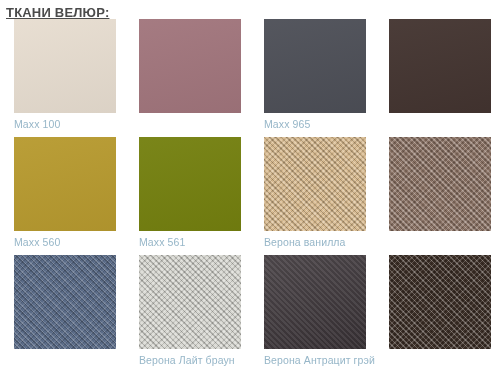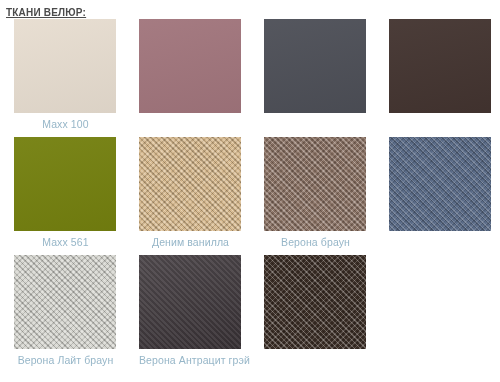--- a/index.html
+++ b/index.html
@@ -9,38 +9,37 @@
     background: #ffffff;
   }
   body {
     width: 500px;
     height: 382px;
     font-family: "Liberation Sans", sans-serif;
     overflow: hidden;
   }
 
   #page-title {
-    font-size: 10px;
+    font-size: 13px;
     font-weight: bold;
     color: #4b4b4b;
     text-decoration: underline;
     letter-spacing: 0.2px;
     padding: 7px 0 0 6px;
     line-height: 12px;
     white-space: nowrap;
   }
 
   #swatch-grid {
     width: 452px;
     padding: 0;
     margin: 0;
     display: grid;
     grid-template-columns: repeat(4, 125px);
     grid-template-rows: repeat(3, 118px);
-    text-align: center;
   }
 
   .swatch-cell {
     position: relative;
     padding: 0 8px 0 14px;
     display: flex;
     flex-direction: column;
     justify-content: flex-start;
   }
 
@@ -117,43 +116,49 @@
     </div>
     <div class="swatch-cell">
       <div class="swatch-chip" style="background: rgb(161, 117, 124);">
         <div class="tex matte"></div>
       </div>
     </div>
     <div class="swatch-cell">
       <div class="swatch-chip" style="background: rgb(77, 79, 87);">
         <div class="tex matte"></div>
       </div>
+      <div class="swatch-label">Maxx 965</div>
     </div>
     <div class="swatch-cell">
       <div class="swatch-chip" style="background: rgb(67, 52, 48);">
         <div class="tex matte"></div>
       </div>
+    </div>
+    <div class="swatch-cell">
+      <div class="swatch-chip" style="background: rgb(183, 154, 47);">
+        <div class="tex matte"></div>
+      </div>
+      <div class="swatch-label">Maxx 560</div>
     </div>
     <div class="swatch-cell">
       <div class="swatch-chip" style="background: rgb(116, 128, 15);">
         <div class="tex matte"></div>
       </div>
       <div class="swatch-label">Maxx 561</div>
     </div>
     <div class="swatch-cell">
       <div class="swatch-chip" style="background: rgb(214, 184, 141);">
         <div class="tex weave"></div>
       </div>
-      <div class="swatch-label">Деним ванилла</div>
+      <div class="swatch-label">Верона ванилла</div>
     </div>
     <div class="swatch-cell">
       <div class="swatch-chip" style="background: rgb(138, 114, 100);">
         <div class="tex weave"></div>
       </div>
-      <div class="swatch-label">Верона браун</div>
     </div>
     <div class="swatch-cell">
       <div class="swatch-chip" style="background: rgb(90, 107, 135);">
         <div class="tex denim"></div>
       </div>
     </div>
     <div class="swatch-cell">
       <div class="swatch-chip" style="background: rgb(213, 213, 207);">
         <div class="tex weave"></div>
       </div>

